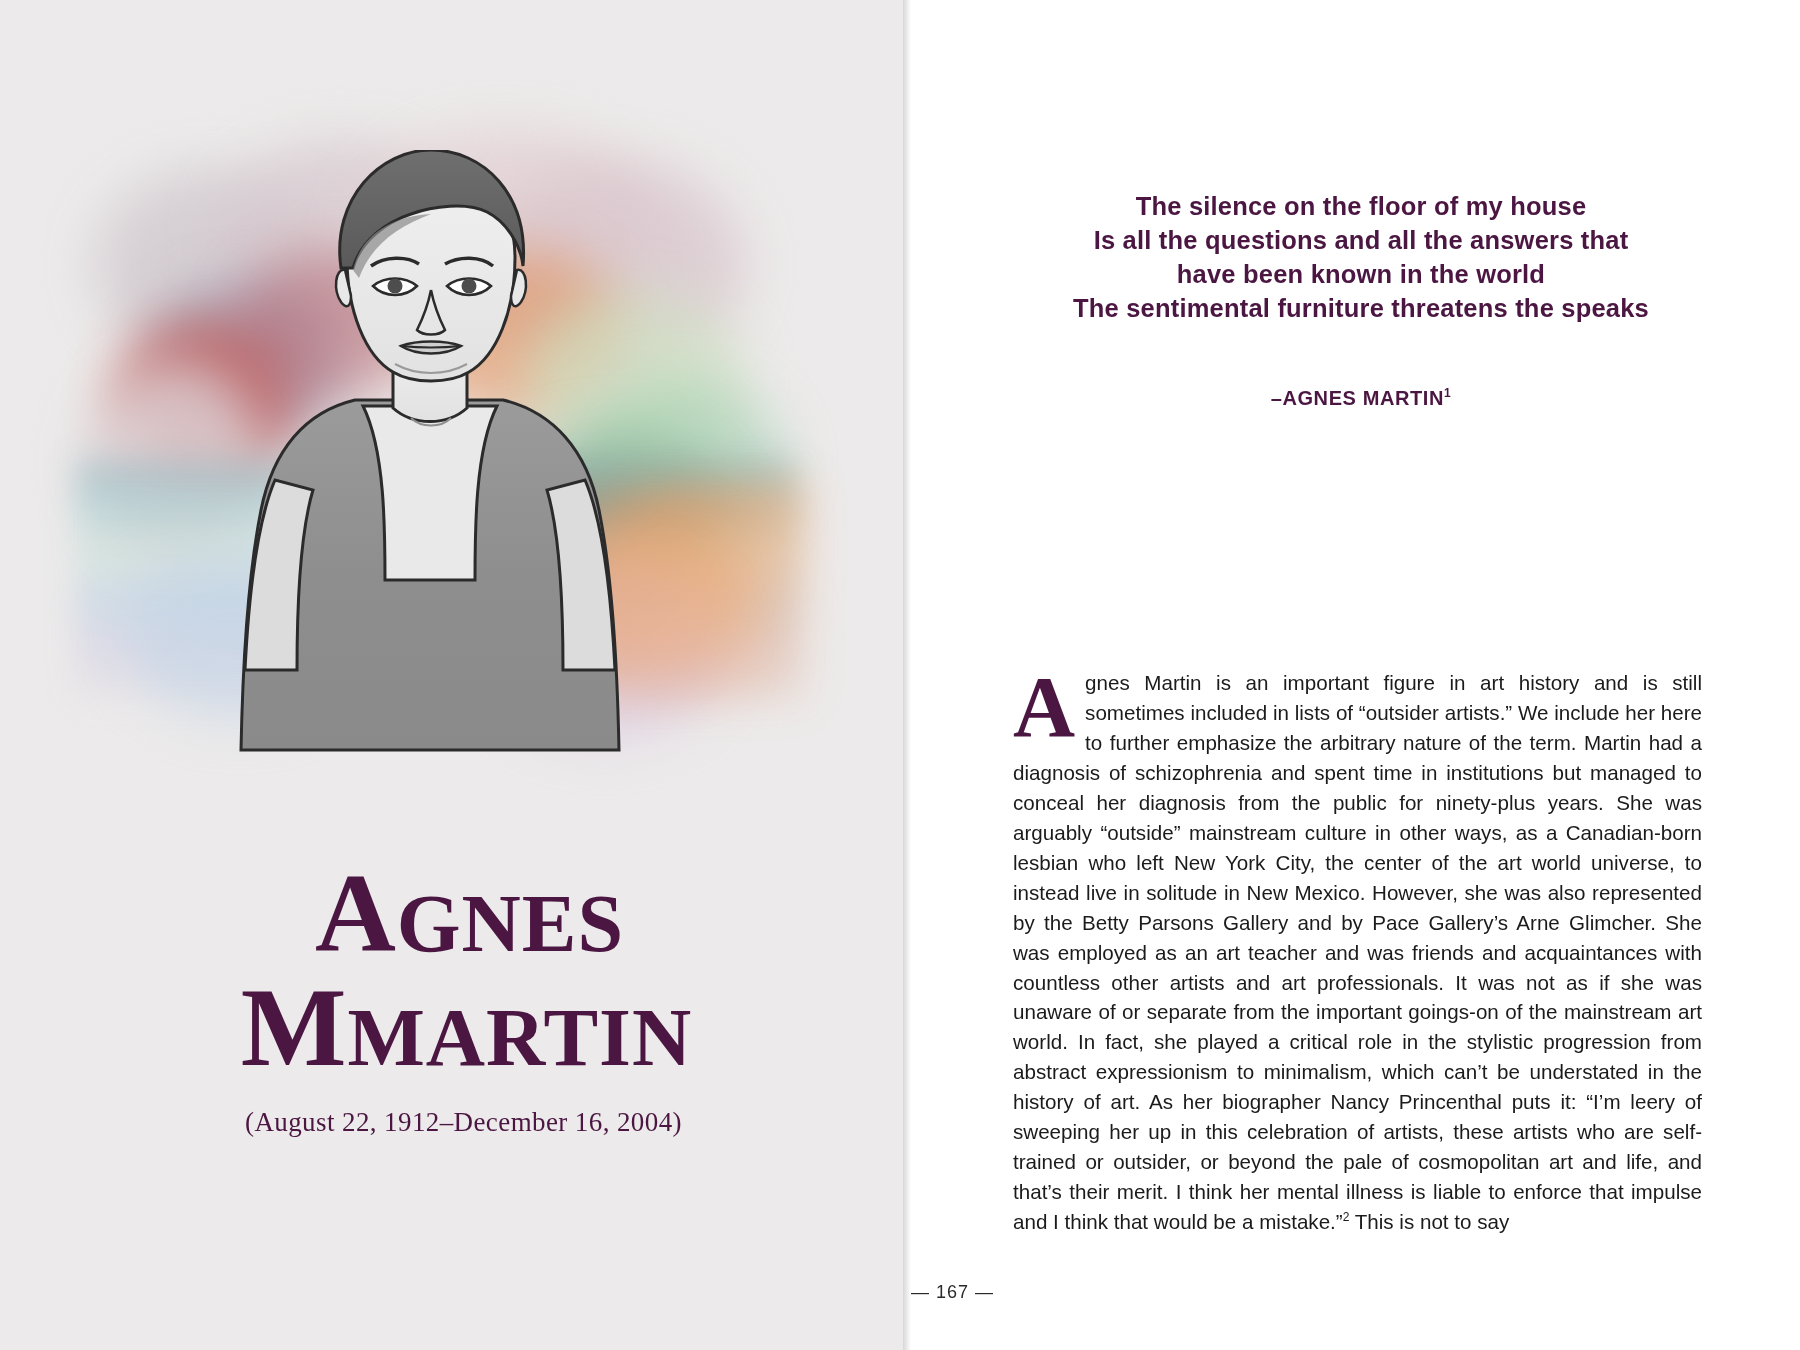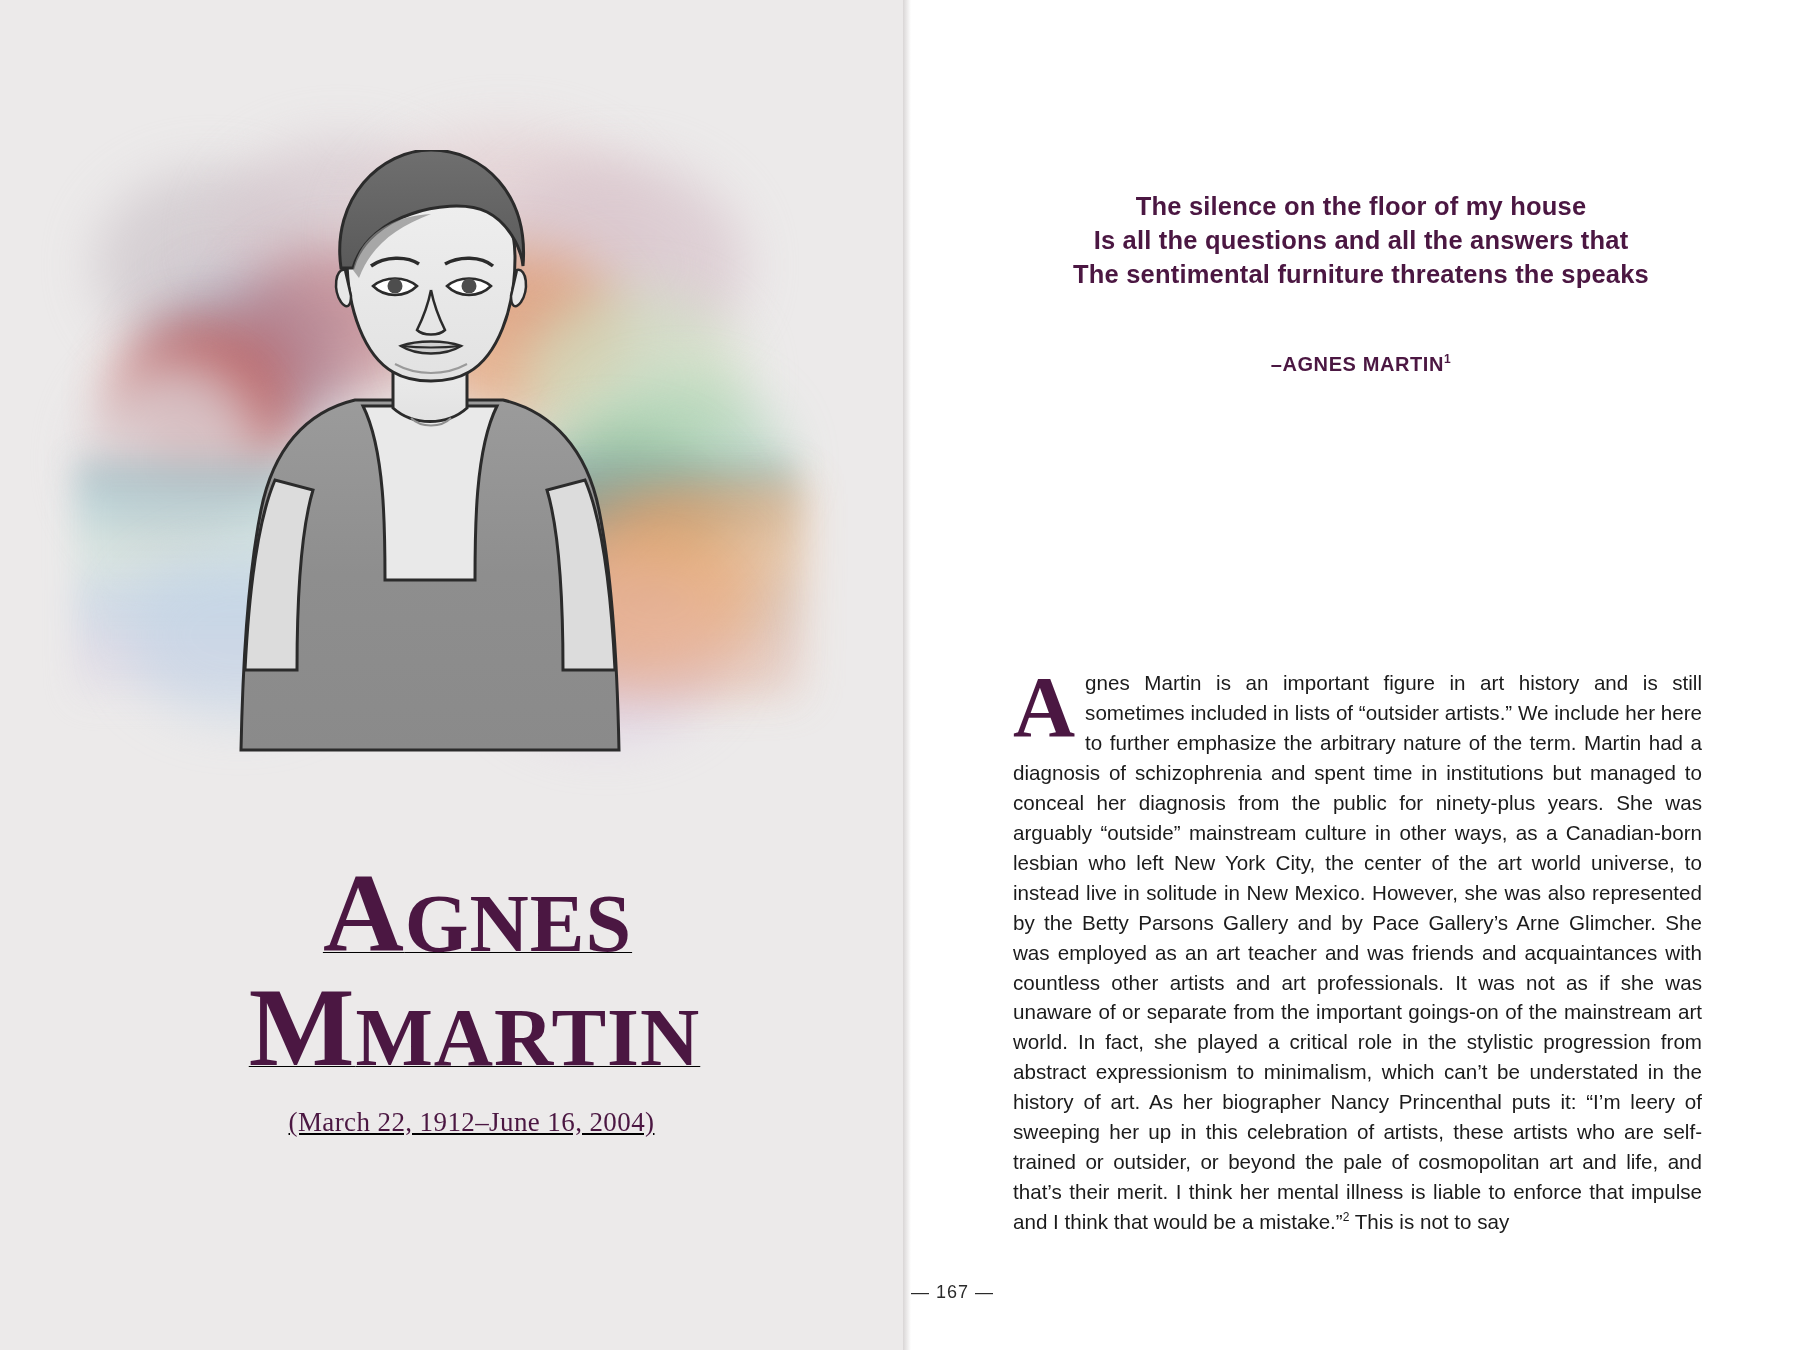--- a/index.html
+++ b/index.html
@@ -86,25 +86,24 @@
     left: 180px;
     top: 20px;
     width: 390px;
     height: 610px;
   }
   .portrait svg { display: block; }
 
   
   .title-block {
     position: absolute;
-    left: 16px;
+    left: 8px;
     top: 860px;
     width: 903px;
     text-align: center;
-    text-decoration: underline;
   }
   .title-line {
     color: #4b1742;
     font-family: "Liberation Serif", serif;
     font-weight: bold;
     letter-spacing: 1px;
     line-height: 0.96;
   }
   .title-line .cap { font-size: 112px; }
   .title-line .rest { font-size: 82px; }
@@ -281,33 +280,34 @@
         </div>
       </div>
 
       <div class="title-block">
         <div class="title-line l1">
           <span class="cap">A</span><span class="rest">GNES</span>
         </div>
         <div class="title-line l2">
           <span class="cap">M</span><span class="rest">MARTIN</span>
         </div>
-        <div class="dates">(March 22, 1912–June 16, 2004)</div>
+        <div class="dates">(August 22, 1912–December 16, 2004)</div>
       </div>
 
     </div>
   </div>
 
   <div class="gutter"></div>
 
   <div class="right-page">
 
     <div class="poem">
       <div class="pline">The silence on the floor of my house</div>
       <div class="pline">Is all the questions and all the answers that</div>
+      <div class="pline">have been known in the world</div>
       <div class="pline">The sentimental furniture threatens the speaks</div>
       <div class="poem-attr"><span>–AGNES MARTIN</span><sup>1</sup></div>
     </div>
 
     <div class="body-col">
       <span class="dropcap">A</span><span>gnes Martin is an important figure in art history and is still sometimes included in lists of “outsider artists.” We include her here to further emphasize the arbitrary nature of the term. Martin had a diagnosis of schizophrenia and spent time in institutions but managed to conceal her diagnosis from the public for ninety-plus years. She was arguably “outside” mainstream culture in other ways, as a Canadian-born lesbian who left New York City, the center of the art world universe, to instead live in solitude in New Mexico. However, she was also represented by the Betty Parsons Gallery and by Pace Gallery’s Arne Glimcher. She was employed as an art teacher and was friends and acquaintances with countless other artists and art professionals. It was not as if she was unaware of or separate from the important goings-on of the mainstream art world. In fact, she played a critical role in the stylistic progression from abstract expressionism to minimalism, which can’t be understated in the history of art. As her biographer Nancy Princenthal puts it: “I’m leery of sweeping her up in this celebration of artists, these artists who are self-trained or outsider, or beyond the pale of cosmopolitan art and life, and that’s their merit. I think her mental illness is liable to enforce that impulse and I think that would be a mistake.”</span><sup>2</sup><span> This is not to say</span>
     </div>
 
     <div class="folio">— 167 —</div>
   </div>

